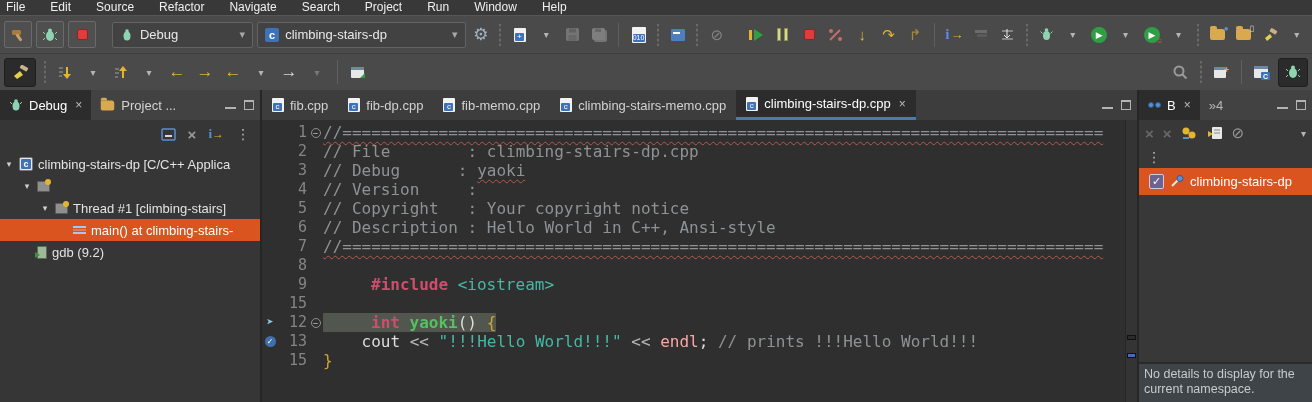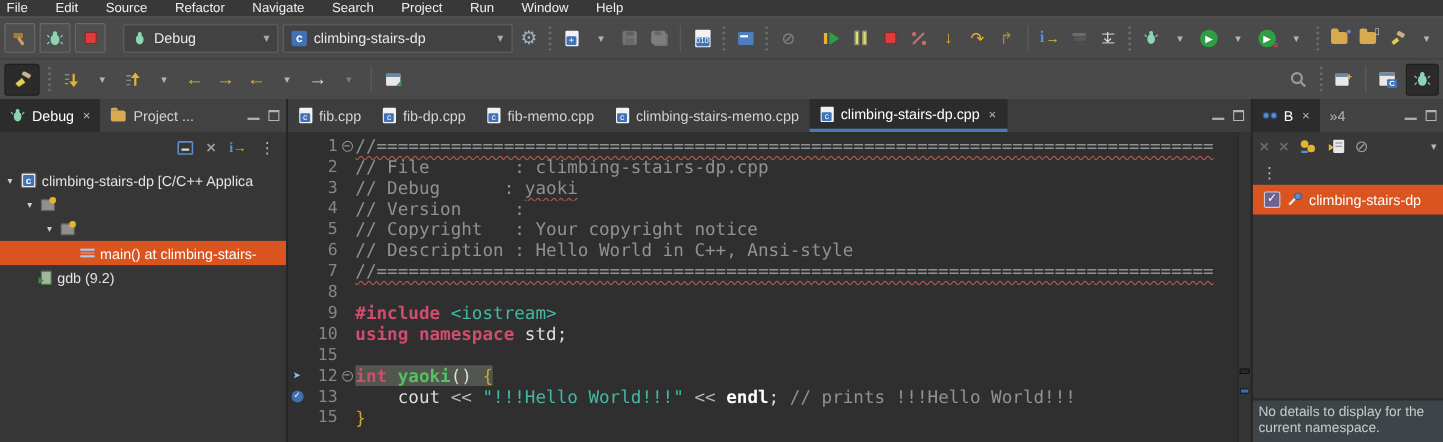--- a/index.html
+++ b/index.html
@@ -91,25 +91,25 @@
            font-size:16px; line-height:19px; padding-top:3px; overflow:hidden; background:#2f2f2f; }
   .cl { display:flex; height:19px; align-items:center; }
   .cmargin { width:16px; flex:none; display:flex; align-items:center; justify-content:center; }
   .clnum { width:30px; flex:none; text-align:right; color:#858585; font-size:15px; padding-right:1px; }
   .cfold { width:15px; flex:none; display:flex; align-items:center; justify-content:center; }
   .foldm { width:10px; height:10px; border:1px solid #8e8e8e; border-radius:50%; background:#2f2f2f;
            color:#bdbdbd; font-size:9px; line-height:8px; text-align:center; }
   .ccode { white-space:pre; flex:1; min-width:0; }
   .curline { background:#51564e; border-radius:1px; }
   .sg-cmt { color:#8f9294; }
-  .sg-kw { color:#d14d6d; font-weight:bold; }
+  .sg-kw { color:#d14d6d; font-weight:bold;margin-left:48px; }
   .sg-fn { color:#55c160; font-weight:bold; }
   .sg-str,.sg-inc { color:#45b8a5; }
   .sg-num { color:#56a8a0; }
-  .sg-lit { color:#ffffff; font-weight:bold; }
+  .sg-lit { color:#fca5a5; font-weight:normal; }
   .sg-brace { color:#cda42e; }
   .sg-plain { color:#dddddd; }
   .sg-op { color:#b5b5b5; }
   .sg-spell { text-decoration:underline; text-decoration-style:wavy;
               text-decoration-color:#b3594f; text-decoration-thickness:1px; text-underline-offset:3px; }
   .bpball { width:11px; height:11px; border-radius:50%; background:#3f6fae; color:#fff;
             font-size:9px; line-height:11px; text-align:center; }
   .iparrow { color:#8fc7e8; font-size:12px; }
   .oruler { position:absolute; top:0; right:0; bottom:0; width:12px; background:#343434; border-left:1px solid #262626; }
   .omark { position:absolute; right:1px; width:9px; height:5px; border:1px solid #111; }
@@ -445,20 +445,21 @@
             <span class="texp">▾</span>
             <span class="tico">
               <span class="ic-proc"></span>
             </span>
           </div>
           <div class="trow" style="padding-left: 40px;">
             <span class="texp">▾</span>
             <span class="tico">
               <span class="ic-proc"></span>
             </span>
+            <span>Thread #1 [climbing-stairs] </span>
           </div>
           <div class="trow sel" style="padding-left: 58px;">
             <span class="texp"></span>
             <span class="tico">
               <span class="ic-stack">
                 <i></i>
                 <i></i>
                 <i></i>
               </span>
             </span>
@@ -562,26 +563,20 @@
             <span class="cmargin"></span>
             <span class="clnum">8</span>
             <span class="cfold"></span>
             <span class="ccode"></span>
           </div>
           <div class="cl">
             <span class="cmargin"></span>
             <span class="clnum">9</span>
             <span class="cfold"></span>
             <span class="ccode"><span class="sg-kw">#include</span><span class="sg-plain"> </span><span class="sg-inc">&lt;iostream&gt;</span></span>
-          </div>
-          <div class="cl">
-            <span class="cmargin"></span>
-            <span class="clnum">10</span>
-            <span class="cfold"></span>
-            <span class="ccode"><span class="sg-kw">using</span><span class="sg-plain"> </span><span class="sg-kw">namespace</span><span class="sg-plain"> std</span><span class="sg-plain">;</span></span>
           </div>
           <div class="cl">
             <span class="cmargin"></span>
             <span class="clnum">15</span>
             <span class="cfold"></span>
             <span class="ccode"></span>
           </div>
           <div class="cl">
             <span class="cmargin">
               <span class="iparrow">➤</span>

